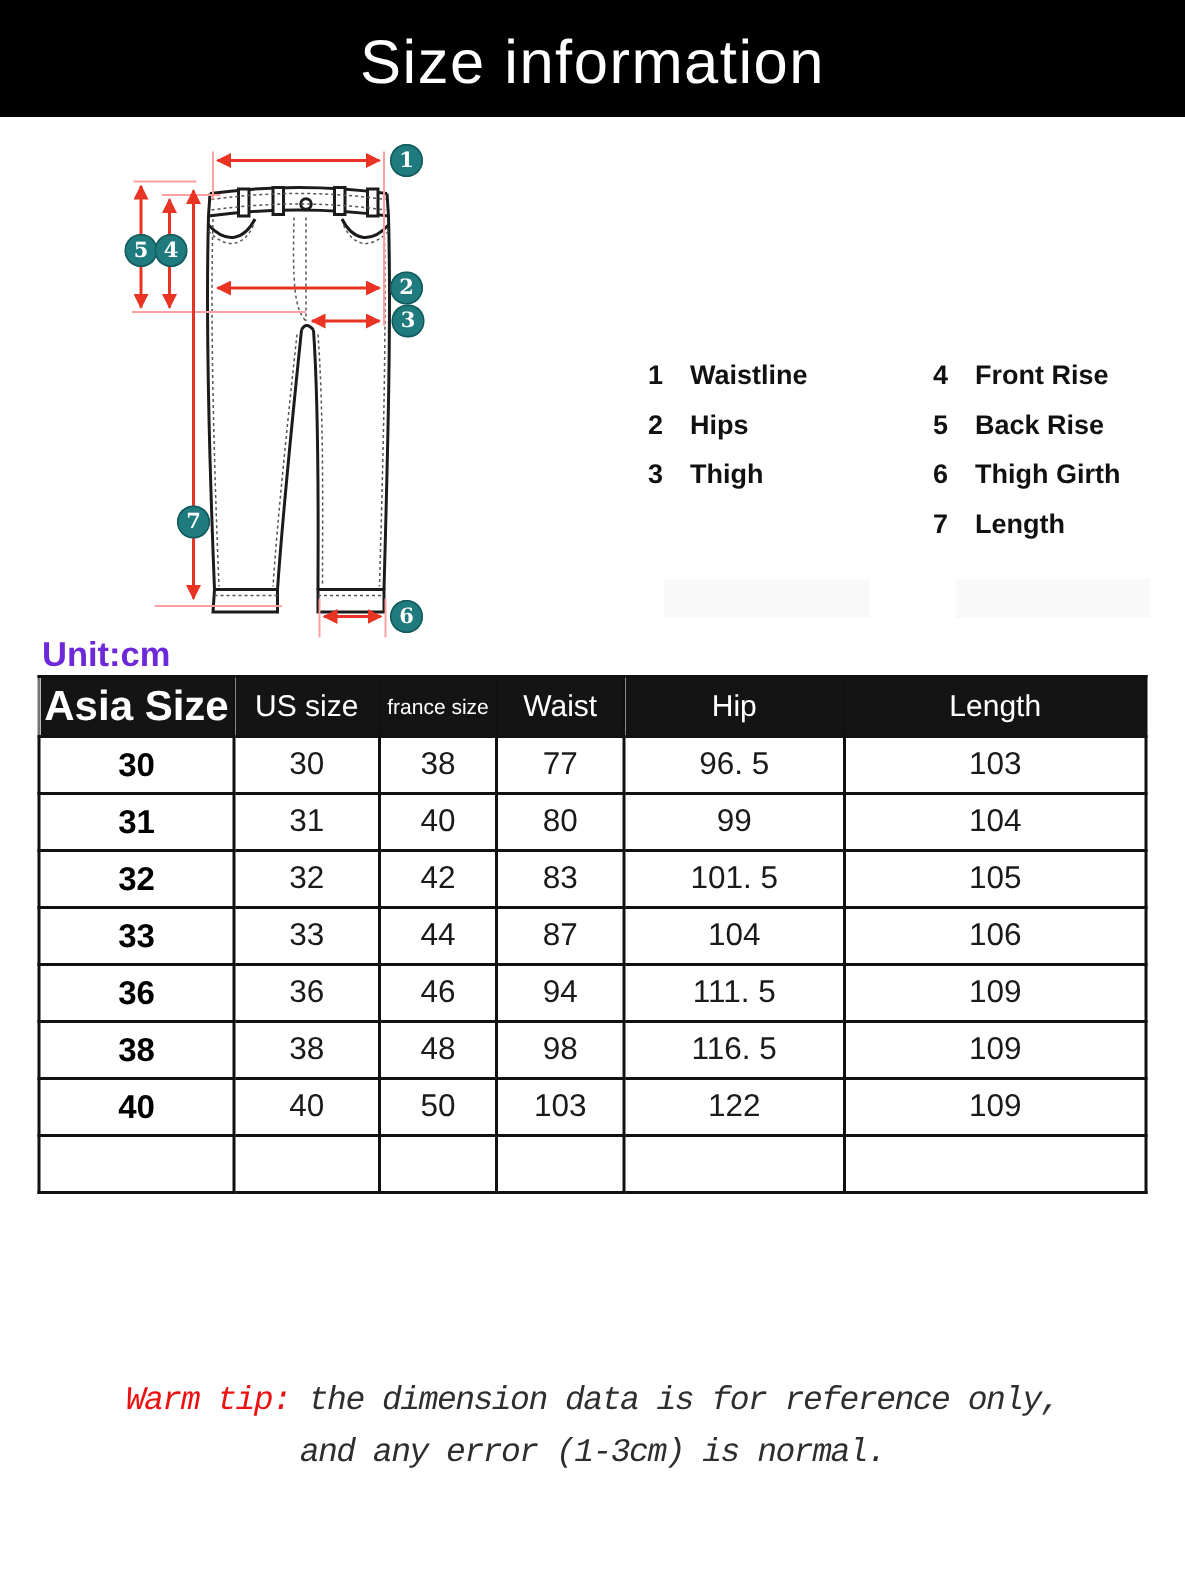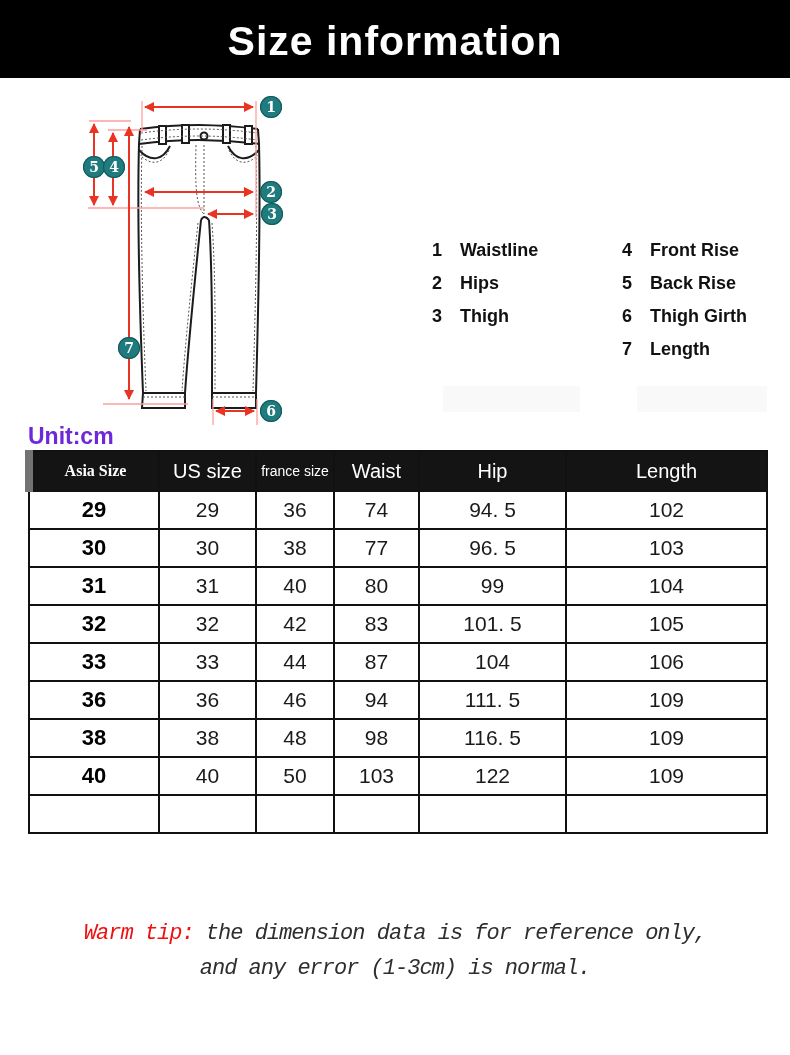--- a/index.html
+++ b/index.html
@@ -2,21 +2,21 @@
 <html><head>
 <meta charset="utf-8">
 <style>
   html,body{margin:0;padding:0;background:#ffffff;}
   .canvas{position:relative;width:790px;height:1055px;background:#ffffff;overflow:hidden;
           font-family:"Liberation Sans",sans-serif;}
 
   
   .titlebar{position:absolute;left:0;top:0;width:790px;height:78px;background:#000000;}
   .titlebar h1{margin:0;height:62px;line-height:82px;text-align:center;color:#ffffff;
-               font-size:41px;font-weight:bold;letter-spacing:1px;}
+               font-size:41px;font-weight:normal;letter-spacing:1px;}
 
   
   .pants-svg{position:absolute;left:75px;top:88px;width:230px;height:340px;}
   .marker{position:absolute;width:22px;height:22px;border-radius:50%;
           background:#1f7b7d;color:#ffffff;text-align:center;line-height:22px;
           font-family:"DejaVu Serif",serif;font-size:14px;font-weight:bold;
           box-shadow:inset 0 0 0 1px #145a5c;}
   .m1{left:260px;top:96px;}  .m2{left:260px;top:181px;} .m3{left:261px;top:203px;}
   .m4{left:103px;top:156px;} .m5{left:83px;top:156px;}  .m6{left:260px;top:400px;}
   .m7{left:118px;top:337px;}
@@ -35,21 +35,21 @@
 
   
   .unit{position:absolute;left:28px;top:423px;font-size:23px;font-weight:bold;color:#6d28d9;}
   .size-table{position:absolute;left:25px;top:450px;width:738px;
               border-collapse:collapse;table-layout:fixed;}
   .size-table th,.size-table td{border:2px solid #111111;text-align:center;padding:0;
               overflow:hidden;white-space:nowrap;}
   .size-table thead th{background:#141414;color:#ffffff;height:38px;font-weight:normal;
               font-size:20px;border-left:2px solid #ffffff;border-top:2px solid #111;
               border-bottom:2px solid #111;}
-  .size-table thead th:first-child{border-left:8px solid #737373;font-weight:bold;font-size:16px;font-family:Liberation Serif, serif;}
+  .size-table thead th:first-child{border-left:2px solid #737373;font-weight:bold;font-size:28px;}
   .size-table thead th.fr{font-size:14px;text-align:center;}
   .size-table td{height:36px;font-size:21px;color:#1a1a1a;background:#ffffff;}
   .size-table td.asia{font-weight:bold;font-size:22px;color:#000;}
   .size-table tr.empty td{height:36px;}
 
   
   .tip{position:absolute;left:0;top:916px;width:790px;text-align:center;
        font-family:"Liberation Mono",monospace;font-size:22px;color:#2e2e2e;
        line-height:35px;letter-spacing:-1px;font-style:italic;}
   .tip .red{color:#ee1111;}
@@ -186,28 +186,20 @@
         <th>Asia Size</th>
         <th>US size</th>
         <th class="fr">france size</th>
         <th>Waist</th>
         <th>Hip</th>
         <th>Length</th>
       </tr>
     </thead>
     <tbody>
         <tr>
-          <td class="asia">29</td>
-          <td>29</td>
-          <td>36</td>
-          <td>74</td>
-          <td>94. 5</td>
-          <td>102</td>
-        </tr>
-        <tr>
           <td class="asia">30</td>
           <td>30</td>
           <td>38</td>
           <td>77</td>
           <td>96. 5</td>
           <td>103</td>
         </tr>
         <tr>
           <td class="asia">31</td>
           <td>31</td>

